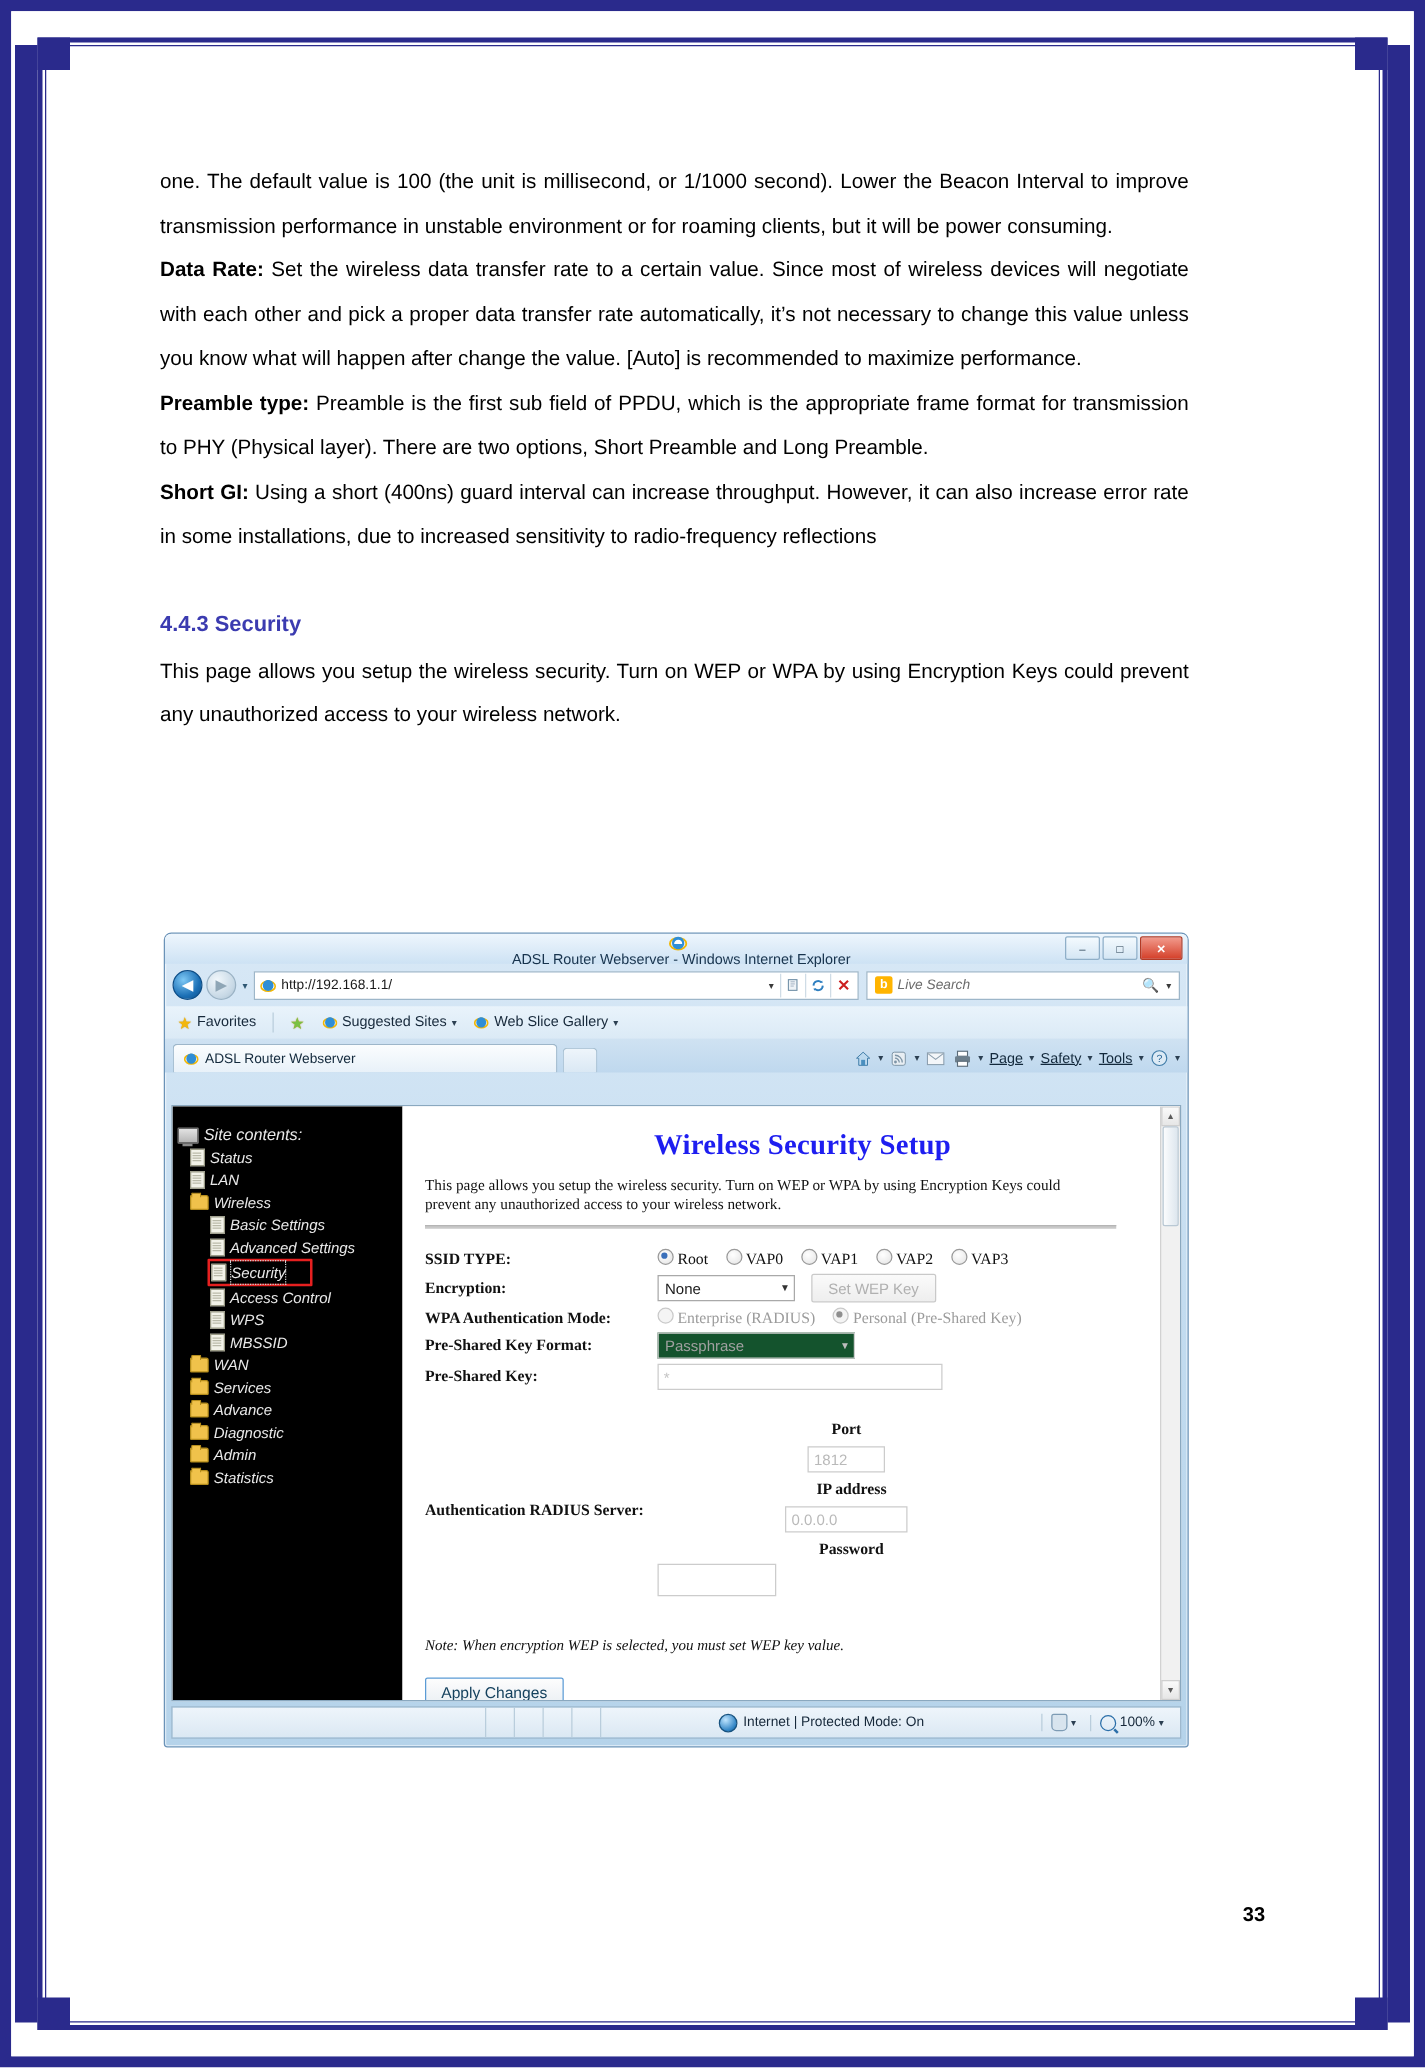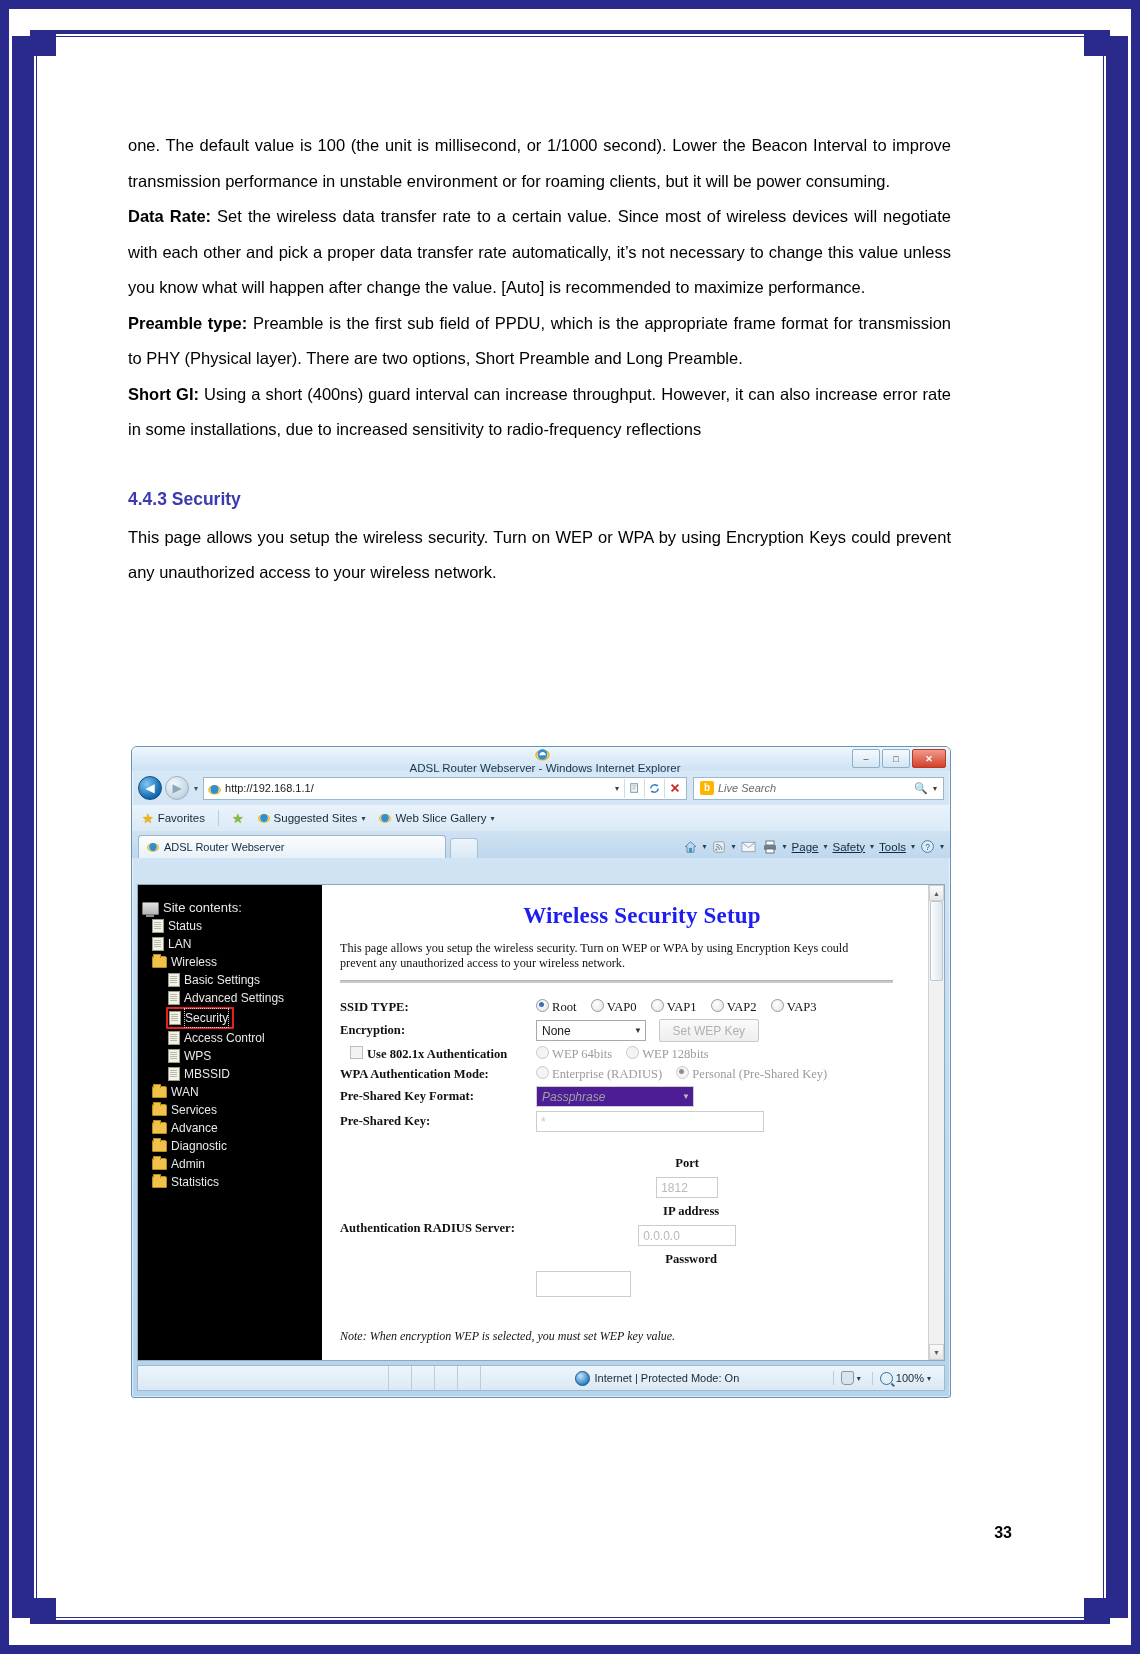--- a/index.html
+++ b/index.html
@@ -134,35 +134,35 @@
   .viewport{
     position:absolute;left:5px;right:5px;top:137px;bottom:36px;
     background:#fff;border:1px solid #8aa8bf;display:flex;overflow:hidden;
   }
   .tree{
     width:180px;flex:0 0 auto;background:#000;color:#e8e8e8;
     padding:14px 0 0 4px;font-size:12px;line-height:18px;
     font-family:"Liberation Sans", sans-serif;position:relative;
   }
   .tnode{display:flex;align-items:center;gap:4px;white-space:nowrap;position:relative;}
-  .tnode .lbl{color:#e9e9e9;}
+  .tnode .lbl{color:#e9e9e9;font-style:italic;}
   .ind1{padding-left:10px;}
   .ind2{padding-left:26px;}
   .ico-doc{width:10px;height:12px;background:#f2f2e8;border:1px solid #9a9a86;
            position:relative;flex:0 0 auto;}
   .ico-doc:after{content:"";position:absolute;left:1px;top:2px;right:2px;height:1px;
            box-shadow:0 0 0 0 #aaa,0 2px 0 0 #b9b9a8,0 4px 0 0 #b9b9a8,0 6px 0 0 #b9b9a8;background:#b9b9a8;}
   .ico-folder{width:13px;height:10px;background:#f0c24b;border:1px solid #b58d1c;border-radius:1px 2px 1px 1px;
            flex:0 0 auto;position:relative;}
   .ico-folder:before{content:"";position:absolute;left:0;top:-3px;width:6px;height:3px;background:#f0c24b;border:1px solid #b58d1c;border-bottom:none;border-radius:1px 1px 0 0;}
   .ico-monitor{width:15px;height:11px;background:linear-gradient(180deg,#e3e3e3,#b5b5b5);
            border:1px solid #7d7d7d;border-radius:1px;flex:0 0 auto;position:relative;}
   .ico-monitor:after{content:"";position:absolute;left:3px;bottom:-3px;width:8px;height:2px;background:#8c8c8c;}
   .tree .root{font-size:13px;}
-  .sel-box{border:2px solid #e62020;padding:0 4px 0 1px;margin-left:-2px;border-radius:1px;}
+  .sel-box{border:2px solid #e62020;padding:0 20px 0 1px;margin-left:-2px;border-radius:1px;}
   .dotted{outline:1px dotted #cfcfcf;outline-offset:0px;}
 
   .pagearea{
     flex:1 1 auto;background:#fff;position:relative;padding:18px 0 0 18px;overflow:hidden;
   }
   .wss-title{
     font-family:"Liberation Serif", serif;font-weight:bold;font-size:23px;color:#1e1ef0;
     margin:0 0 12px 0;letter-spacing:0.2px;text-align:center;
   }
   .wss-desc{
@@ -185,21 +185,21 @@
   .rlbl{margin-right:11px;white-space:nowrap;}
   .rlbl.dim{color:#9b9b9b;}
   .chk{width:11px;height:11px;border:1px solid #bdbdbd;background:#f3f3f3;display:inline-block;
        vertical-align:-1px;margin-right:4px;}
   .sel{
     display:inline-flex;align-items:center;justify-content:space-between;
     width:100px;height:19px;border:1px solid #a9a9a9;background:#fff;
     font-family:"Liberation Sans", sans-serif;font-size:12px;color:#1a1a1a;padding:0 3px 0 5px;
   }
   .sel .sc{font-size:8px;color:#333;}
-  .sel.dim{color:#a0a0a0;border-color:#cfcfcf;background:#4c1d95;width:148px;font-style:italic;}
+  .sel.dim{color:#a0a0a0;border-color:#cfcfcf;background:#14532d;width:148px;}
   .sel.dim .sc{color:#bdbdbd;}
   .btn{
     display:inline-flex;align-items:center;justify-content:center;
     height:21px;padding:0 13px;border:1px solid #c9c9c9;border-radius:2px;
     background:linear-gradient(180deg,#fafafa,#eeeeee);
     font-family:"Liberation Sans", sans-serif;font-size:12px;color:#b0b0b0;
   }
   .txt{
     height:19px;border:1px solid #cccccc;background:#fff;
     font-family:"Liberation Sans", sans-serif;font-size:12px;color:#b9b9b9;
@@ -526,29 +526,20 @@
           <td>
             <span class="sel">
               <span>None</span>
               <span class="sc">▼</span>
             </span>
             &nbsp;&nbsp;
             <span class="btn">Set WEP Key</span>
           </td>
         </tr>
 
-        <tr>
-          <td class="lab" style="padding-left:10px;">
-            <span class="chk"></span><span>Use 802.1x Authentication</span>
-          </td>
-          <td>
-            <span class="rlbl dim"><span class="radio dim"></span><span>WEP 64bits</span></span>
-            <span class="rlbl dim"><span class="radio dim"></span><span>WEP 128bits</span></span>
-          </td>
-        </tr>
 
         <tr>
           <td class="lab">WPA Authentication Mode:</td>
           <td>
             <span class="rlbl dim"><span class="radio dim"></span><span>Enterprise (RADIUS)</span></span>
             <span class="rlbl dim"><span class="radio on dim"></span><span>Personal (Pre-Shared Key)</span></span>
           </td>
         </tr>
 
         <tr>

